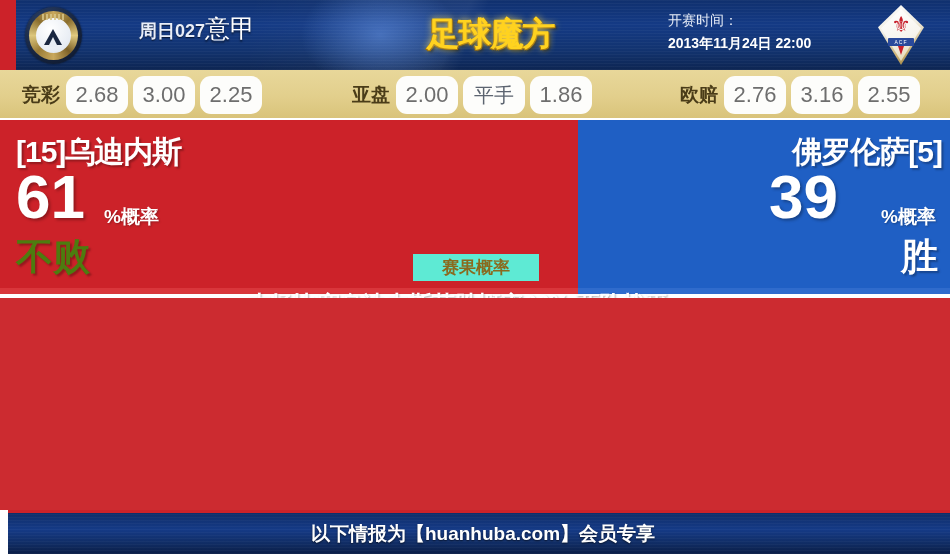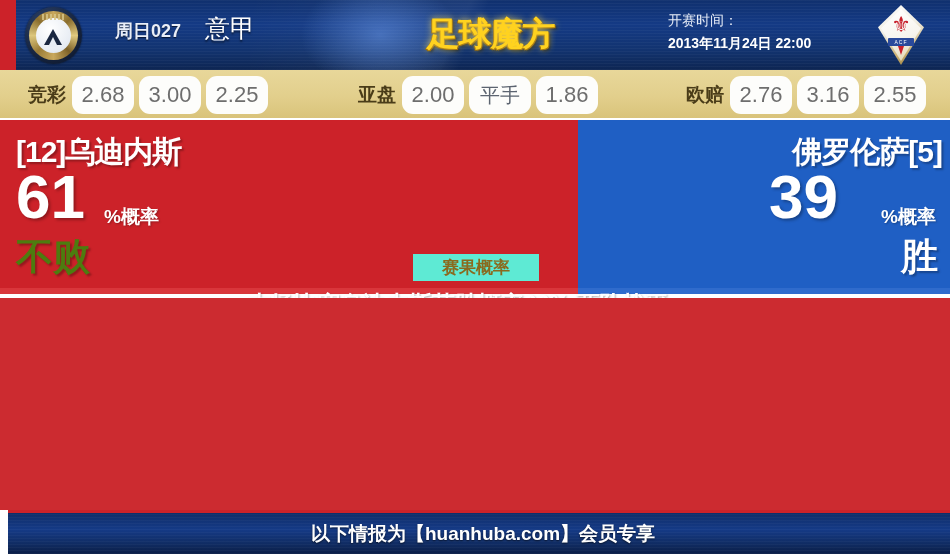--- a/index.html
+++ b/index.html
@@ -42,36 +42,36 @@
            background:linear-gradient(160deg,#ffffff 0%,#f7f5ee 55%,#ded0a4 100%);
            clip-path:polygon(50% 0%,100% 37%,50% 100%,0% 37%);}
   .badge-f .lily{position:absolute;left:12px;top:8px;width:22px;height:24px;color:#c8202c;
            font-size:22px;line-height:24px;text-align:center;font-family:"DejaVu Sans",sans-serif;}
   .badge-f .acf{position:absolute;left:10px;top:33px;width:26px;height:8px;
            background:#2a4a9c;border-radius:1px;}
   .badge-f .acf span{display:block;color:#fff;font-size:5px;line-height:8px;text-align:center;letter-spacing:1px;}
   .badge-f .tail{position:absolute;left:20px;top:41px;width:0;height:0;
            border-left:3px solid transparent;border-right:3px solid transparent;border-top:9px solid #c8202c;}
 
-  .hdr-round{position:absolute;left:115px;top:19px;font-size:18px;font-weight:bold;color:#e9eef8;
+  .hdr-round{position:absolute;left:139px;top:19px;font-size:18px;font-weight:bold;color:#e9eef8;
            letter-spacing:0;text-shadow:0 1px 1px rgba(0,0,0,.6);}
   .hdr-league{position:absolute;left:205px;top:12px;font-size:25px;font-weight:normal;color:#ffffff;
            text-shadow:0 2px 2px rgba(0,0,0,.55);}
   .logo{position:absolute;left:413px;top:12px;width:155px;height:43px;
         font-size:33px;font-weight:bold;line-height:43px;text-align:center;
         color:#ffd21f;letter-spacing:-1px;
         text-shadow:0 0 7px rgba(255,225,90,.95),1px 1px 0 #8a5a00,-1px 1px 0 #8a5a00,2px 2px 3px rgba(0,0,0,.7);}
   .hdr-time-l1{position:absolute;left:668px;top:12px;font-size:14px;color:#e6ecf7;}
   .hdr-time-l2{position:absolute;left:668px;top:35px;font-size:14px;color:#ffffff;font-weight:bold;}
 
   
   .odds{position:absolute;left:0;top:70px;width:950px;height:50px;
         background:linear-gradient(180deg,#e8d79a 0%,#e2cf8c 55%,#d9c37a 100%);
         border-bottom:2px solid #ffffff;box-sizing:border-box;}
-  .odds-grp{position:absolute;top:6px;height:38px;display:flex;align-items:center;margin-left:6px;}
+  .odds-grp{position:absolute;top:6px;height:38px;display:flex;align-items:center;}
   .odds-lab{font-size:19px;font-weight:bold;color:#4a3c18;margin-right:6px;
         font-family:"DejaVu Sans","Liberation Sans",sans-serif;}
   .odds-cell{display:inline-block;min-width:62px;height:38px;line-height:38px;text-align:center;
         background:#fdfdfb;color:#6e6e6e;font-size:22px;margin-right:5px;border-radius:11px;}
   .odds-cell.cn{font-size:20px;color:#5c6470;font-weight:normal;}
 
   
   .prob{position:absolute;left:0;top:120px;width:950px;height:174px;}
   .prob-red{position:absolute;left:0;top:0;width:578px;height:174px;background:#cc2229;}
   .prob-blue{position:absolute;left:578px;top:0;width:372px;height:174px;background:#1f5fc4;}
@@ -174,21 +174,21 @@
       <span class="odds-cell">2.55</span>
     </div>
   </div>
 
   <div class="prob">
     <div class="prob-red"></div>
     <div class="prob-blue"></div>
     <div class="prob-red-foot"></div>
     <div class="prob-blue-foot"></div>
 
-    <div class="hm-name">[12]乌迪内斯</div>
+    <div class="hm-name">[15]乌迪内斯</div>
     <div class="hm-num">61</div>
     <div class="hm-unit">%概率</div>
     <div class="hm-res">不败</div>
 
     <div class="aw-name">佛罗伦萨[5]</div>
     <div class="aw-num">39</div>
     <div class="aw-unit">%概率</div>
     <div class="aw-res">胜</div>
 
     <div class="prob-tag">赛果概率</div>

